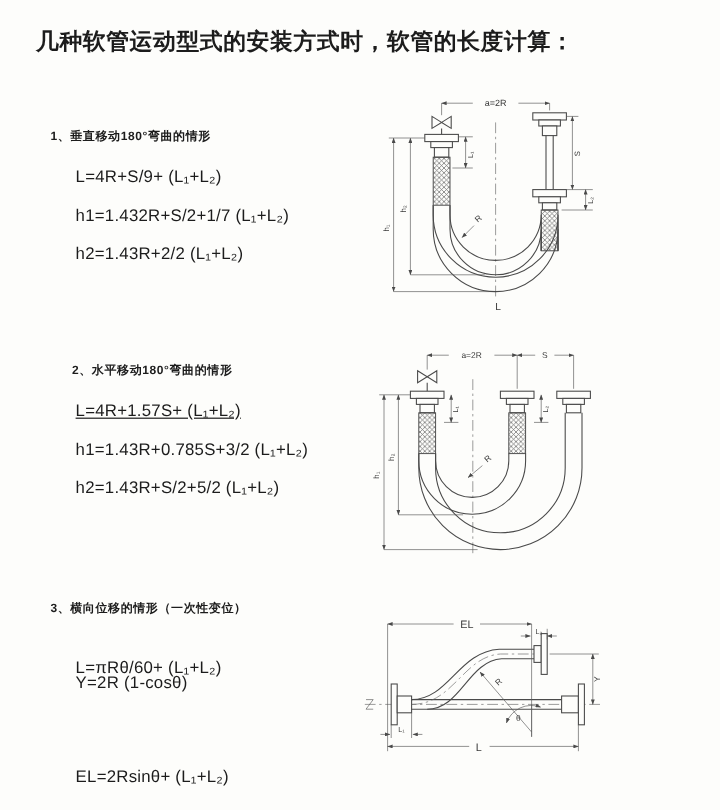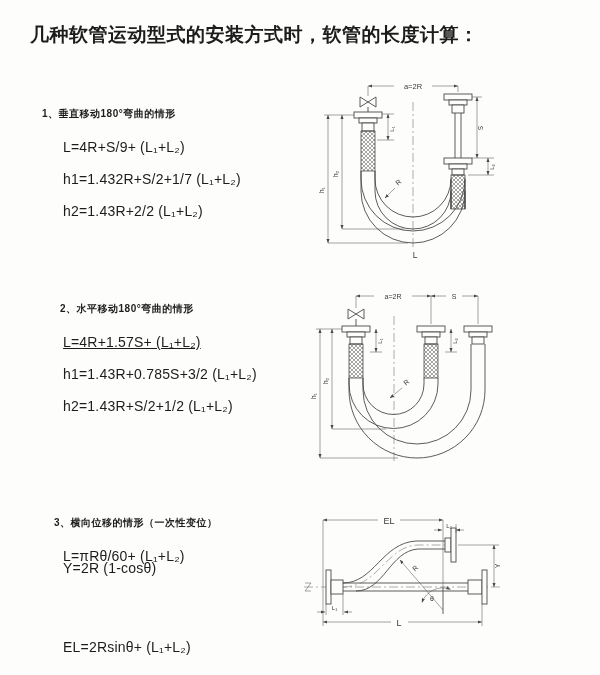--- a/index.html
+++ b/index.html
@@ -29,23 +29,23 @@
 <div class="abs doc-title" style="left:30px;top:22px;">几种软管运动型式的安装方式时，软管的长度计算：</div>
 
 <div class="abs sec-heading" style="left:42px;top:107px;">1、垂直移动180°弯曲的情形</div>
 <div class="abs formula" style="left:63px;top:139px;">L=4R+S/9+ (L₁+L₂)</div>
 <div class="abs formula" style="left:63px;top:171px;">h1=1.432R+S/2+1/7 (L₁+L₂)</div>
 <div class="abs formula" style="left:63px;top:203px;">h2=1.43R+2/2 (L₁+L₂)</div>
 
 <div class="abs sec-heading" style="left:60px;top:302px;">2、水平移动180°弯曲的情形</div>
 <div class="abs formula" style="left:63px;top:334px;text-decoration:underline;">L=4R+1.57S+ (L₁+L₂)</div>
 <div class="abs formula" style="left:63px;top:366px;">h1=1.43R+0.785S+3/2 (L₁+L₂)</div>
-<div class="abs formula" style="left:63px;top:398px;">h2=1.43R+S/2+1/2 (L₁+L₂)</div>
-
-<div class="abs sec-heading" style="left:42px;top:516px;margin-left:12px;">3、横向位移的情形（一次性变位）</div>
+<div class="abs formula" style="left:63px;top:398px;">h2=1.43R+S/2+5/2 (L₁+L₂)</div>
+
+<div class="abs sec-heading" style="left:42px;top:500px;">3、横向位移的情形（一次性变位）</div>
 <div class="abs formula" style="left:63px;top:548px;">L=πRθ/60+ (L₁+L₂)</div>
 <div class="abs formula" style="left:63px;top:560px;">Y=2R (1-cosθ)</div>
 <div class="abs formula" style="left:63px;top:639px;">EL=2Rsinθ+ (L₁+L₂)</div>
 
 <svg style="left:298px;top:72px;" width="290" height="192" viewBox="0 0 290 192">
   <defs>
     <marker id="a1" viewBox="0 0 8 6" refX="7.6" refY="3" markerWidth="8" markerHeight="6" orient="auto-start-reverse">
       <path d="M0,0L8,3L0,6Z" fill="#4a4a4a"></path>
     </marker>
     <pattern id="h1p" width="4" height="4" patternUnits="userSpaceOnUse">

